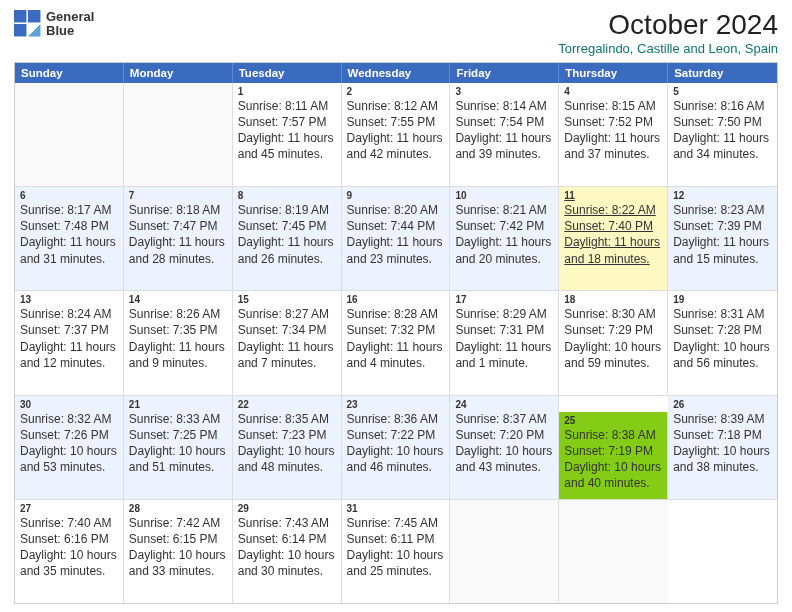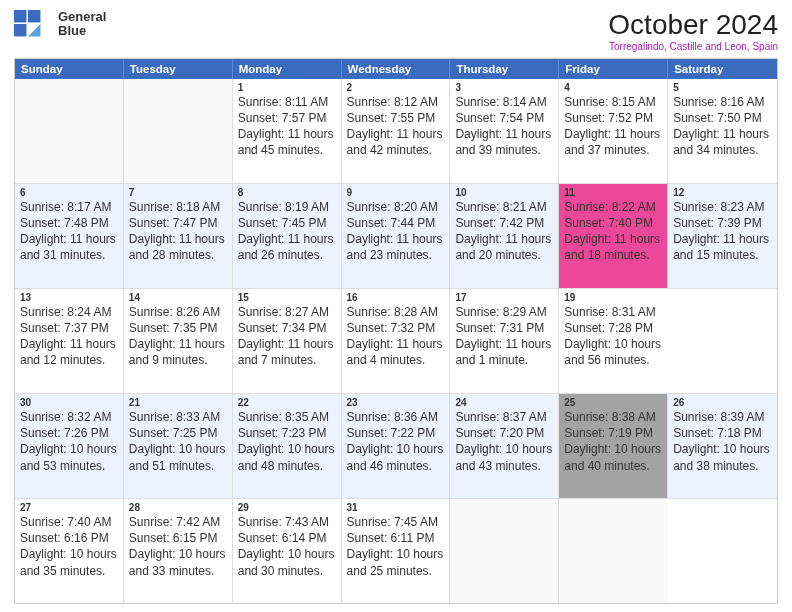--- a/index.html
+++ b/index.html
@@ -19,21 +19,21 @@
     }
     .header {
       display: flex;
       justify-content: space-between;
       align-items: flex-start;
       margin-bottom: 6px;
     }
     .logo {
       display: flex;
       align-items: flex-start;
-      gap: 16px;
+      gap: 4px;
     }
     .logo-text {
       display: flex;
       flex-direction: column;
       font-size: 13px;
       font-weight: bold;
       line-height: 1.1;
       color: #333;
     }
     .logo-text span:first-child { color: #333; }
@@ -44,22 +44,22 @@
     .title-block {
       text-align: right;
     }
     .main-title {
       font-size: 28px;
       font-weight: 300;
       color: #222;
       line-height: 1.1;
     }
     .subtitle {
-      font-size: 10px;
-      color: #a21caf;
+      font-size: 13px;
+      color: #0f766e;
     }
     .calendar {
       flex: 1;
       display: flex;
       flex-direction: column;
       border: 1px solid #ccc;
       justify-content: center;
     }
     .cal-header {
       display: grid;
@@ -129,25 +129,25 @@
     </div>
     <div class="title-block">
       <div class="main-title">October 2024</div>
       <div class="subtitle">Torregalindo, Castille and Leon, Spain</div>
     </div>
   </div>
 
   <div class="calendar">
     <div class="cal-header" id="cal-header">
         <div class="cal-header-cell">Sunday</div>
+        <div class="cal-header-cell">Monday</div>
         <div class="cal-header-cell">Tuesday</div>
-        <div class="cal-header-cell">Monday</div>
         <div class="cal-header-cell">Wednesday</div>
+        <div class="cal-header-cell">Friday</div>
         <div class="cal-header-cell">Thursday</div>
-        <div class="cal-header-cell">Friday</div>
         <div class="cal-header-cell">Saturday</div>
       </div>
     <div class="cal-body" id="cal-body">
         <div class="cal-row">
           <div class="cal-cell empty"></div>
           <div class="cal-cell empty"></div>
           <div class="cal-cell">
             <span class="day-num">1</span>
             <div class="day-info">Sunrise: 8:11 AM
 Sunset: 7:57 PM
@@ -202,21 +202,21 @@
             <div class="day-info">Sunrise: 8:20 AM
 Sunset: 7:44 PM
 Daylight: 11 hours and 23 minutes.</div>
           </div>
           <div class="cal-cell alt-row" style="background: rgb(237, 242, 255);">
             <span class="day-num">10</span>
             <div class="day-info">Sunrise: 8:21 AM
 Sunset: 7:42 PM
 Daylight: 11 hours and 20 minutes.</div>
           </div>
-          <div class="cal-cell alt-row" style="background: #ec4899;">
+          <div class="cal-cell alt-row" style="background: #fef9c3; text-decoration: underline;">
             <span class="day-num">11</span>
             <div class="day-info">Sunrise: 8:22 AM
 Sunset: 7:40 PM
 Daylight: 11 hours and 18 minutes.</div>
           </div>
           <div class="cal-cell alt-row" style="background: rgb(237, 242, 255);">
             <span class="day-num">12</span>
             <div class="day-info">Sunrise: 8:23 AM
 Sunset: 7:39 PM
 Daylight: 11 hours and 15 minutes.</div>
@@ -247,20 +247,26 @@
 Sunset: 7:32 PM
 Daylight: 11 hours and 4 minutes.</div>
           </div>
           <div class="cal-cell">
             <span class="day-num">17</span>
             <div class="day-info">Sunrise: 8:29 AM
 Sunset: 7:31 PM
 Daylight: 11 hours and 1 minute.</div>
           </div>
           <div class="cal-cell">
+            <span class="day-num">18</span>
+            <div class="day-info">Sunrise: 8:30 AM
+Sunset: 7:29 PM
+Daylight: 10 hours and 59 minutes.</div>
+          </div>
+          <div class="cal-cell">
             <span class="day-num">19</span>
             <div class="day-info">Sunrise: 8:31 AM
 Sunset: 7:28 PM
 Daylight: 10 hours and 56 minutes.</div>
           </div>
         </div>
         <div class="cal-row">
           <div class="cal-cell alt-row" style="background: rgb(237, 242, 255);">
             <span class="day-num">30</span>
             <div class="day-info">Sunrise: 8:32 AM
@@ -284,21 +290,21 @@
             <div class="day-info">Sunrise: 8:36 AM
 Sunset: 7:22 PM
 Daylight: 10 hours and 46 minutes.</div>
           </div>
           <div class="cal-cell alt-row" style="background: rgb(237, 242, 255);">
             <span class="day-num">24</span>
             <div class="day-info">Sunrise: 8:37 AM
 Sunset: 7:20 PM
 Daylight: 10 hours and 43 minutes.</div>
           </div>
-          <div class="cal-cell alt-row" style="background: #a3a3a3;">
+          <div class="cal-cell alt-row" style="background: #84cc16; margin-top: 16px;">
             <span class="day-num">25</span>
             <div class="day-info">Sunrise: 8:38 AM
 Sunset: 7:19 PM
 Daylight: 10 hours and 40 minutes.</div>
           </div>
           <div class="cal-cell alt-row" style="background: rgb(237, 242, 255);">
             <span class="day-num">26</span>
             <div class="day-info">Sunrise: 8:39 AM
 Sunset: 7:18 PM
 Daylight: 10 hours and 38 minutes.</div>

